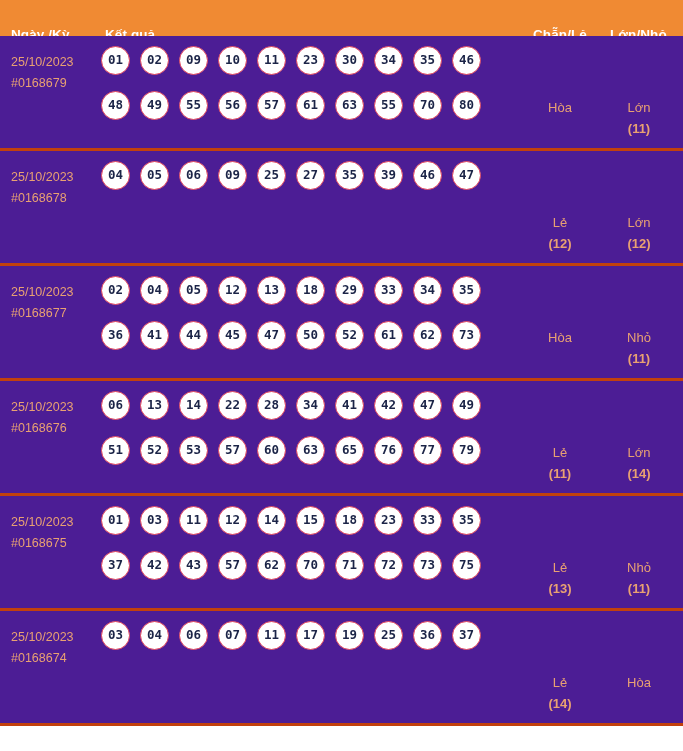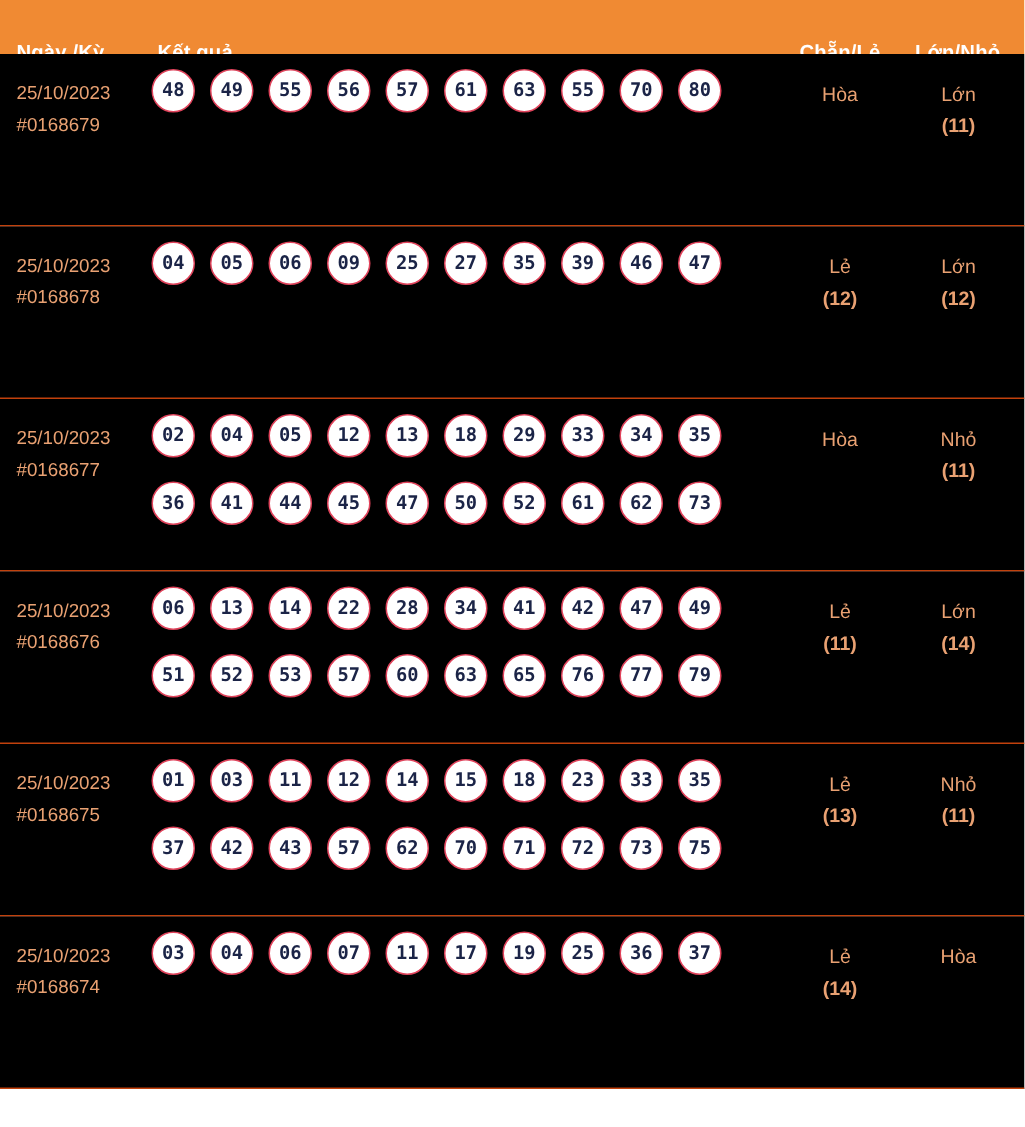--- a/index.html
+++ b/index.html
@@ -38,22 +38,22 @@
   }
   .th-date   { left: 11px; }
   .th-result { left: 105px; }
   .th-oddeven{ left: 533px; }
   .th-bigsml { left: 610px; }
 
   
   .row {
     position: relative;
     height: 115px;
-    border-bottom: 1px solid #c2410c;
-    background: #000000;
+    border-bottom: 3px solid #c2410c;
+    background: #4c1d95;
   }
   .row:last-of-type { height: 115px; }
 
   .row-meta {
     position: absolute;
     left: 11px;
     top: 16px;
     width: 85px;
     color: #E9A172;
     font-size: 12.5px;
@@ -96,21 +96,21 @@
     position: absolute;
     top: 16px;
     width: 70px;
     text-align: center;
     color: #E9A172;
     font-size: 13px;
     line-height: 21px;
   }
   .stat-oddeven { left: 525px; }
   .stat-bigsmall { left: 604px; }
-  .stat-label { display: block; white-space: nowrap; }
+  .stat-label { display: block; white-space: nowrap; margin-top: 45px; }
   .stat-count { display: block; white-space: nowrap; font-weight: bold; }
   .stat-count:empty { display: none; }
 </style>
 </head>
 <body>
 
 <div id="lottery-table">
 
   <div class="table-header">
     <span class="th th-date">Ngày /Kỳ</span>
@@ -119,20 +119,21 @@
     <span class="th th-bigsml">Lớn/Nhỏ</span>
   </div>
 
   <div id="rows-container">
       <div class="row">
         <div class="row-meta">
           <span class="row-date">25/10/2023</span>
           <span class="row-period">#0168679</span>
         </div>
         <div class="balls">
+          <span class="ball-line"><span class="ball">01</span><span class="ball">02</span><span class="ball">09</span><span class="ball">10</span><span class="ball">11</span><span class="ball">23</span><span class="ball">30</span><span class="ball">34</span><span class="ball">35</span><span class="ball">46</span></span>
           <span class="ball-line"><span class="ball">48</span><span class="ball">49</span><span class="ball">55</span><span class="ball">56</span><span class="ball">57</span><span class="ball">61</span><span class="ball">63</span><span class="ball">55</span><span class="ball">70</span><span class="ball">80</span></span>
         </div>
         <div class="stat stat-oddeven">
           <span class="stat-label">Hòa</span>
         </div>
         <div class="stat stat-bigsmall">
           <span class="stat-label">Lớn</span>
           <span class="stat-count">(11)</span>
         </div>
       </div>

